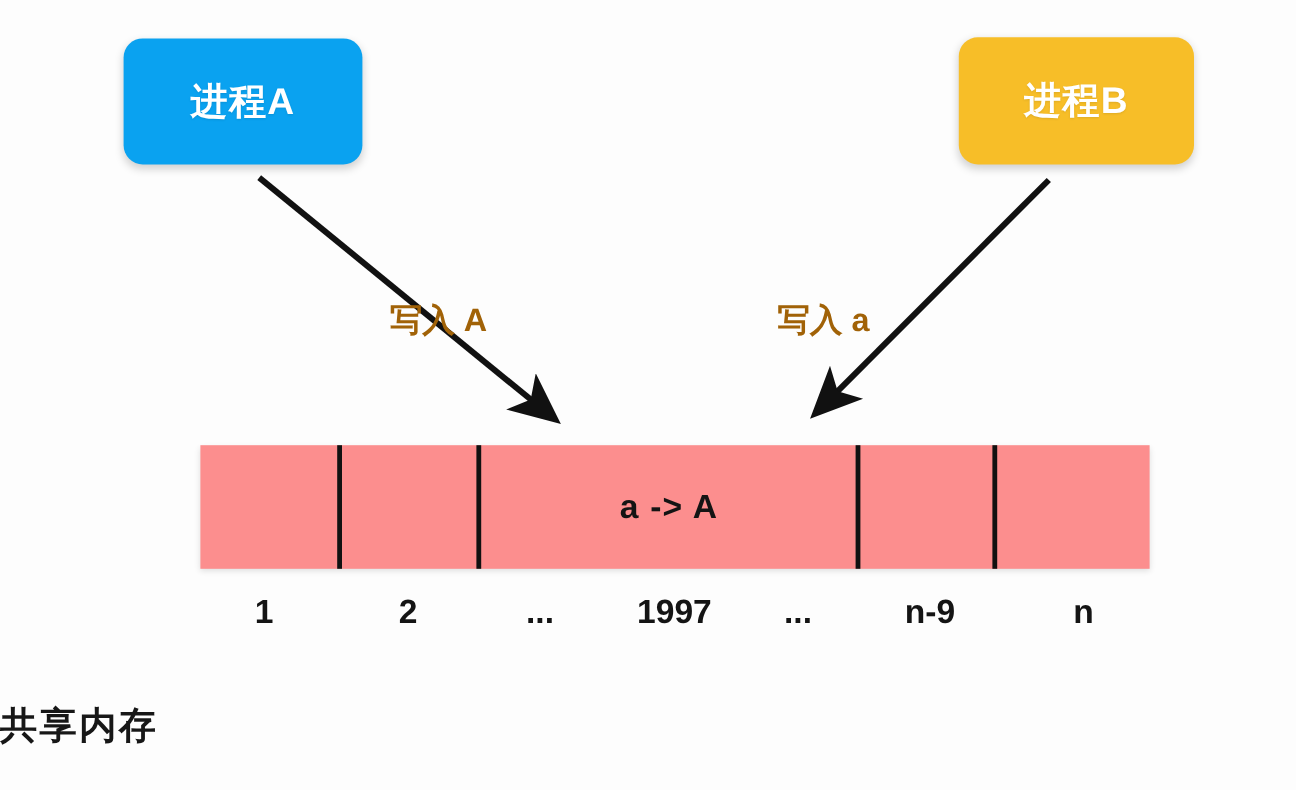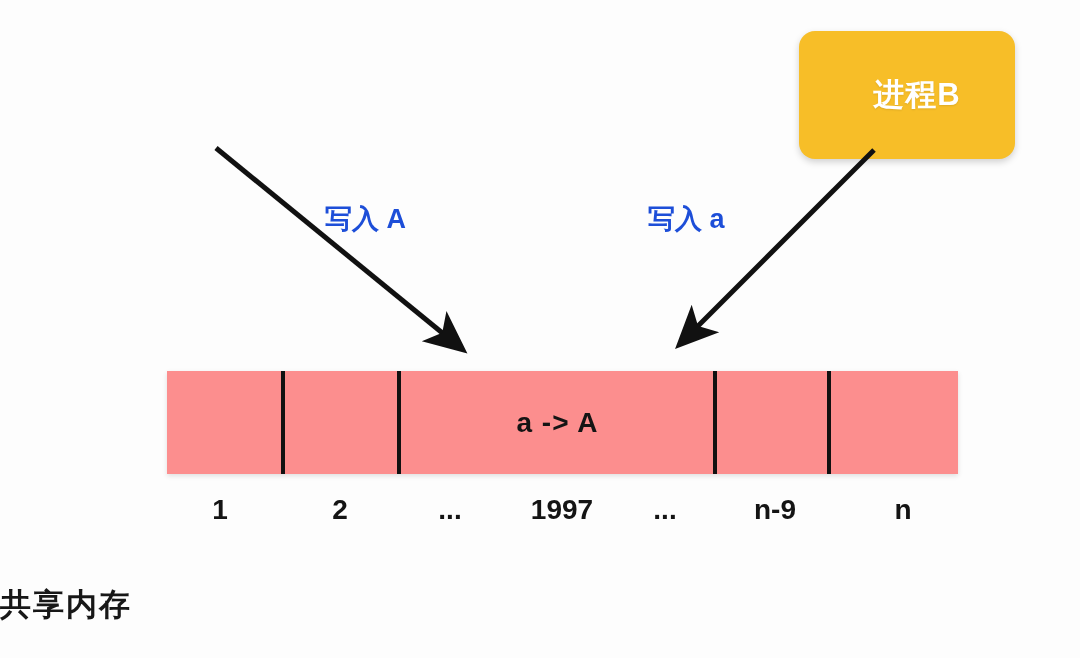--- a/index.html
+++ b/index.html
@@ -36,41 +36,41 @@
     left: 103px;
     top: 32px;
     width: 199px;
     height: 105px;
     background: #0aa2f0;
   }
   #proc-b {
     left: 799px;
     top: 31px;
     width: 196px;
-    height: 128px;
+    height: 106px;
     background: #f7be28;
-    padding-left: 20px;
   }
 
   
   #arrows {
     position: absolute;
     left: 0;
     top: 0;
     width: 1080px;
     height: 658px;
   }
 
   
   .arrow-label {
     position: absolute;
     font-size: 27px;
     font-weight: 700;
-    color: #1d4ed8;
+    color: #a16207;
     white-space: nowrap;
+    margin-top: 48px;
   }
   #label-write-a { left: 325px; top: 201px; }
   #label-write-a-lower { left: 648px; top: 201px; }
 
   
   #mem-bar {
     position: absolute;
     left: 167px;
     top: 371px;
     width: 791px;
@@ -124,20 +124,23 @@
     font-weight: 700;
     color: #171717;
     letter-spacing: 2px;
   }
 </style>
 </head>
 <body>
 
 <div id="canvas">
 
+  <div id="proc-a" class="proc-box">
+    <span>进程A</span>
+  </div>
 
   <div id="proc-b" class="proc-box">
     <span>进程B</span>
   </div>
 
   <svg id="arrows" viewBox="0 0 1080 658">
     <defs>
       <marker id="ah" markerWidth="9" markerHeight="9" refX="7.2" refY="4.5" orient="auto" markerUnits="strokeWidth">
         <path d="M0,0.6 L8.6,4.5 L0,8.4 L2.1,4.5 Z" fill="#111111"></path>
       </marker>

